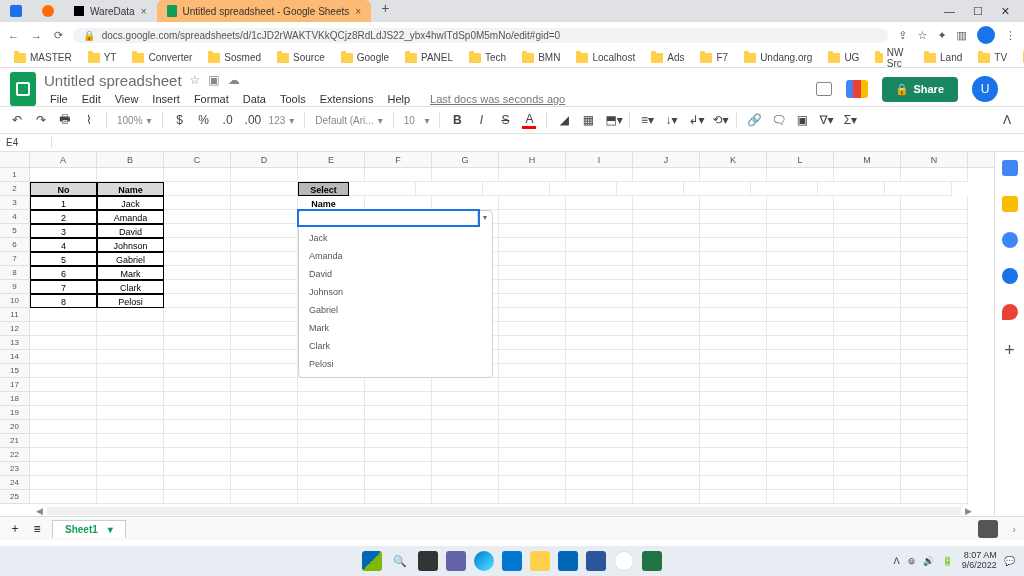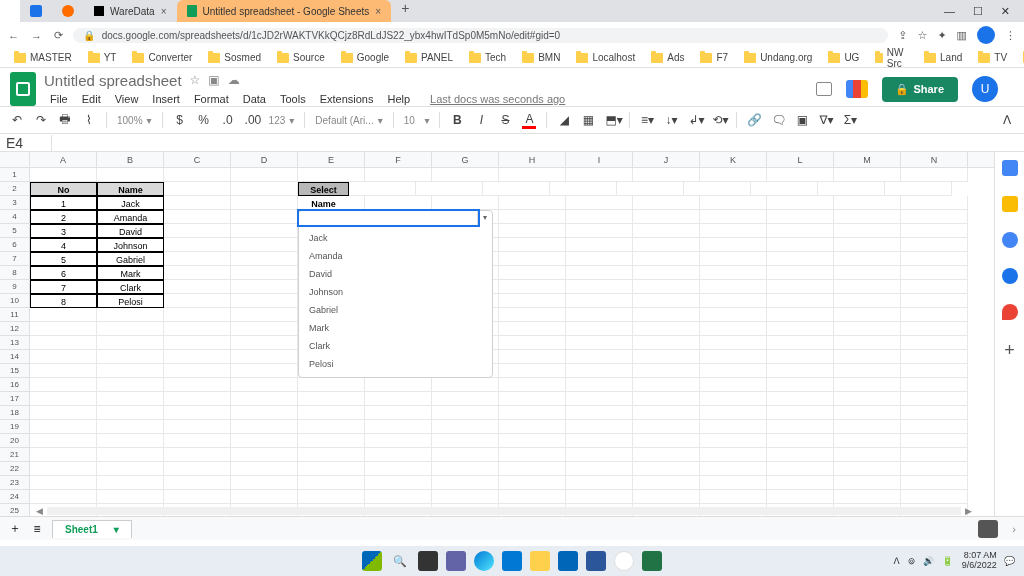--- a/index.html
+++ b/index.html
@@ -1,19 +1,19 @@
 <!DOCTYPE html>
 <html><head>
 <meta charset="utf-8">
 <style>
 * { margin: 0; padding: 0; box-sizing: border-box; font-family: Arial, sans-serif; }
 body { background: #fff; font-size: 11px; overflow: hidden; width: 1024px; height: 576px; position: relative; }
 
 
-.browser-top { height: 22px; background: #dfe1e5; display: flex; align-items: center; margin-left: 20px; }
+.browser-top { height: 22px; background: #dfe1e5; display: flex; align-items: center; }
 .tabs { display: flex; height: 100%; }
 .tab { display: flex; align-items: center; padding: 0 10px; gap: 6px; font-size: 10px; color: #333; }
 .tab.active { background: #fdba74; border-radius: 6px 6px 0 0; }
 .tab-close { color: #555; cursor: pointer; }
 .new-tab { padding: 0 10px; font-size: 14px; color: #555; }
 .win-controls { margin-left: auto; display: flex; gap: 18px; padding-right: 14px; color: #333; }
 
 .addr-bar { height: 26px; background: #fff; display: flex; align-items: center; padding: 0 8px; gap: 10px; }
 .nav-btns { display: flex; gap: 12px; color: #555; }
 .url-wrap { flex: 1; display: flex; align-items: center; background: #f1f3f4; border-radius: 12px; padding: 2px 10px; gap: 6px; font-size: 10px; }
@@ -44,21 +44,21 @@
 
 
 .toolbar { height: 28px; border-top: 1px solid #e0e0e0; border-bottom: 1px solid #e0e0e0; display: flex; align-items: center; padding: 0 10px; gap: 10px; color: #444; }
 .tb-ico { width: 14px; text-align: center; font-size: 12px; cursor: pointer; }
 .tb-sep { width: 1px; height: 16px; background: #ddd; }
 .zoom-box, .font-box, .size-box { font-size: 10px; color: #888; display: flex; gap: 4px; align-items: center; }
 .tb-collapse { margin-left: auto; }
 
 
 .fx-row { height: 18px; display: flex; align-items: center; border-bottom: 1px solid #e0e0e0; }
-.name-box { width: 52px; padding: 0 6px; font-size: 14px; color: #444; border-right: 1px solid #e0e0e0; }
+.name-box { width: 52px; padding: 0 6px; font-size: 10px; color: #444; border-right: 1px solid #e0e0e0; }
 .fx-label { padding: 0 10px; color: #888; font-style: italic; font-size: 10px; margin-top: 44px; }
 .fx-input { flex: 1; }
 
 
 .grid-wrap { position: relative; display: flex; height: calc(100% - 188px); }
 .side-panel { width: 30px; border-left: 1px solid #e0e0e0; display: flex; flex-direction: column; align-items: center; padding-top: 8px; gap: 20px; }
 .side-ico { width: 16px; height: 16px; border-radius: 3px; }
 .ico-cal { background: #4285f4; } .ico-keep { background: #fbbc04; } .ico-tasks { background: #4285f4; border-radius:50%; } .ico-con { background: #1a73e8; border-radius:50%;} .ico-maps { background: #ea4335; border-radius:50% 50% 50% 0; } .ico-plus { color:#555; font-size:18px; }
 
 .grid { flex: 1; overflow: hidden; position: relative; }
@@ -77,21 +77,21 @@
 
 .dv-chip { position: absolute; width: 195px; border: 1px solid #d0d0d0; border-radius: 4px; background: #fff; }
 .dv-input { height: 14px; display: flex; }
 .dv-input .cell-in { flex: 1; border-right: 1px solid #ddd; outline: 2px solid #1a73e8; }
 .dv-arrow { width: 14px; text-align: center; color: #666; font-size: 8px; line-height: 14px; }
 .dv-list { padding: 4px 0; }
 .dv-item { padding: 4px 10px; font-size: 9px; color: #555; cursor: pointer; }
 
 
 .sheet-tabs { position: absolute; bottom: 36px; left: 0; right: 0; height: 24px; border-top: 1px solid #ddd; display: flex; align-items: center; padding: 0 8px; gap: 8px; background: #f8f9fa; }
-.sheet-tab { background: #fff; border: 1px solid #ccc; border-bottom: none; padding: 3px 12px; font-size: 10px; color: #0f9d58; font-weight: bold; display: flex; gap: 16px; }
+.sheet-tab { background: #fff; border: 1px solid #ccc; border-bottom: none; padding: 3px 12px; font-size: 10px; color: #0f9d58; font-weight: bold; display: flex; gap: 10px; }
 .explore-btn { margin-left: auto; width: 20px; height: 18px; background: #555; border-radius: 3px; }
 
 .hscroll { position: absolute; bottom: 60px; left: 32px; right: 48px; height: 10px; display: flex; align-items: center; }
 .hscroll-track { flex: 1; height: 8px; background: #f0f0f0; }
 .hscroll-arrow { color: #888; font-size: 9px; padding: 0 4px;}
 
 
 .taskbar { position: absolute; bottom: 0; left: 0; right: 0; height: 30px; background: #e8ecf3; display: flex; align-items: center; justify-content: center; gap: 8px; }
 .tb-app { width: 20px; height: 20px; border-radius: 3px; }
 .tb-tray { position: absolute; right: 8px; display: flex; align-items: center; gap: 8px; font-size: 9px; color: #333; }
@@ -569,37 +569,20 @@
           <div class="cell"></div>
           <div class="cell"></div>
           <div class="cell"></div>
           <div class="cell"></div>
           <div class="cell"></div>
           <div class="cell"></div>
           <div class="cell"></div>
           <div class="cell"></div>
         </div>
         <div class="row">
-          <div class="row-h">16</div>
-          <div class="cell"></div>
-          <div class="cell"></div>
-          <div class="cell"></div>
-          <div class="cell"></div>
-          <div class="cell"></div>
-          <div class="cell"></div>
-          <div class="cell"></div>
-          <div class="cell"></div>
-          <div class="cell"></div>
-          <div class="cell"></div>
-          <div class="cell"></div>
-          <div class="cell"></div>
-          <div class="cell"></div>
-          <div class="cell"></div>
-        </div>
-        <div class="row">
           <div class="row-h">17</div>
           <div class="cell"></div>
           <div class="cell"></div>
           <div class="cell"></div>
           <div class="cell"></div>
           <div class="cell"></div>
           <div class="cell"></div>
           <div class="cell"></div>
           <div class="cell"></div>
           <div class="cell"></div>

